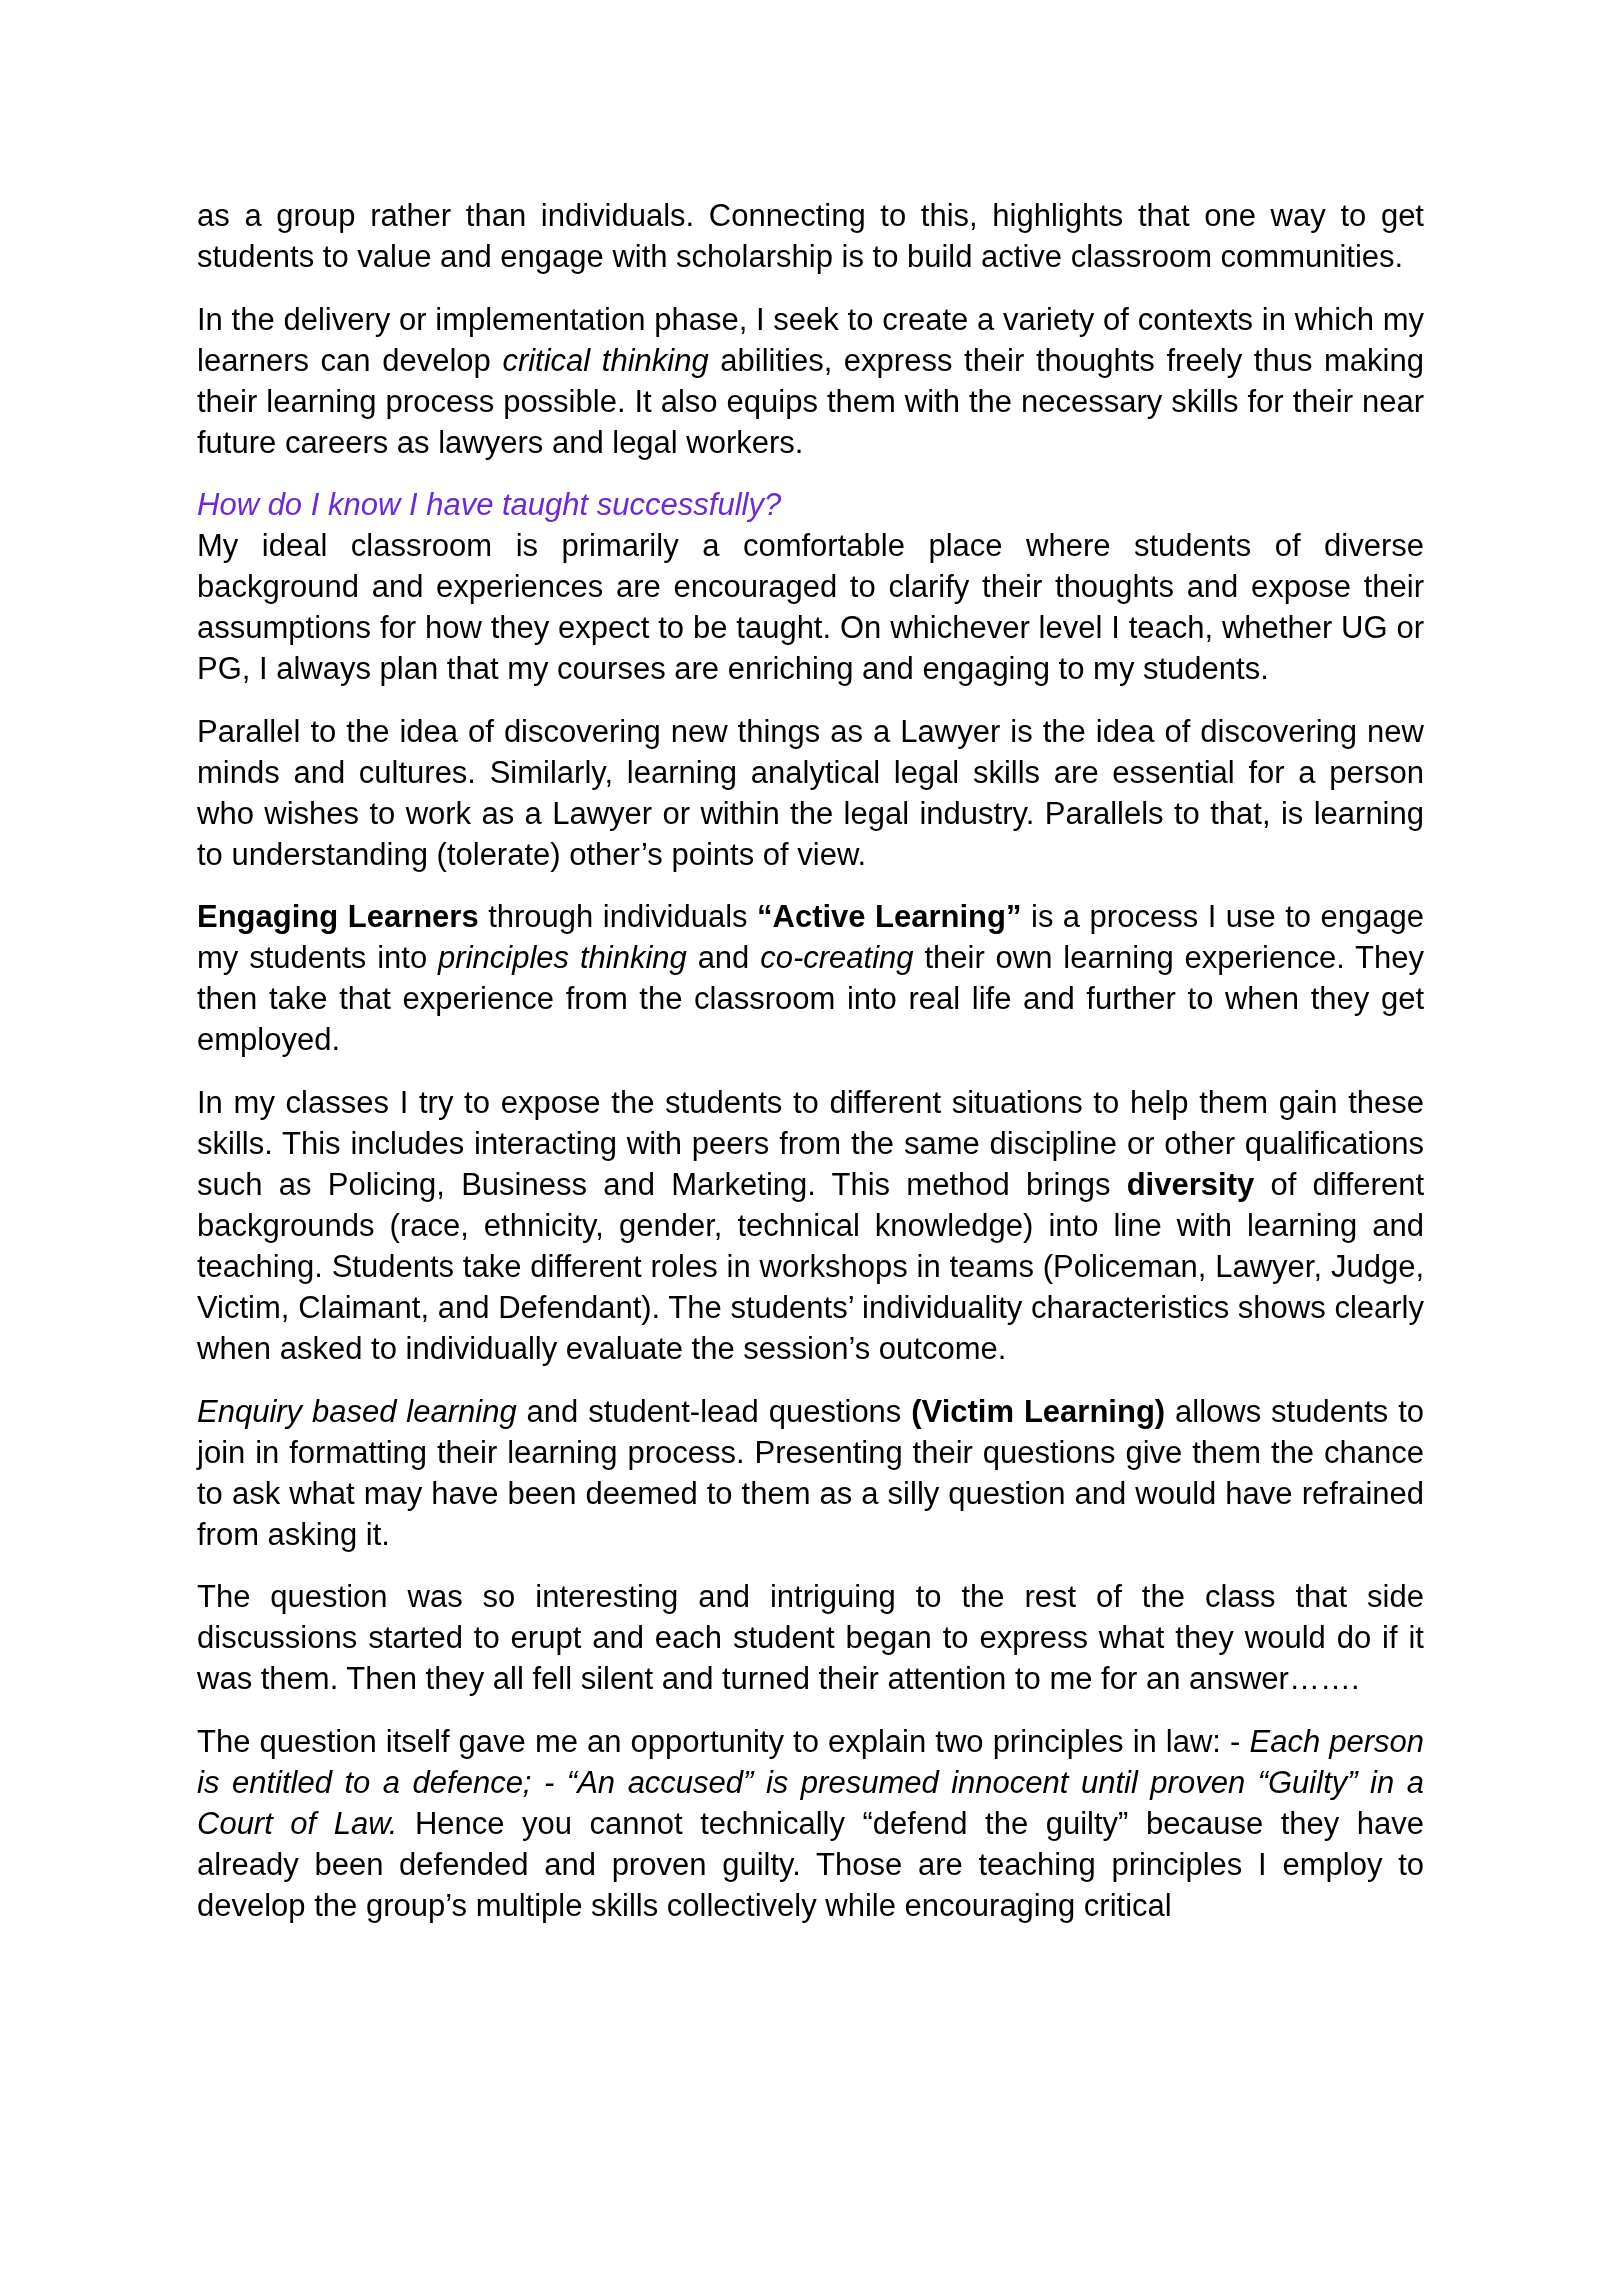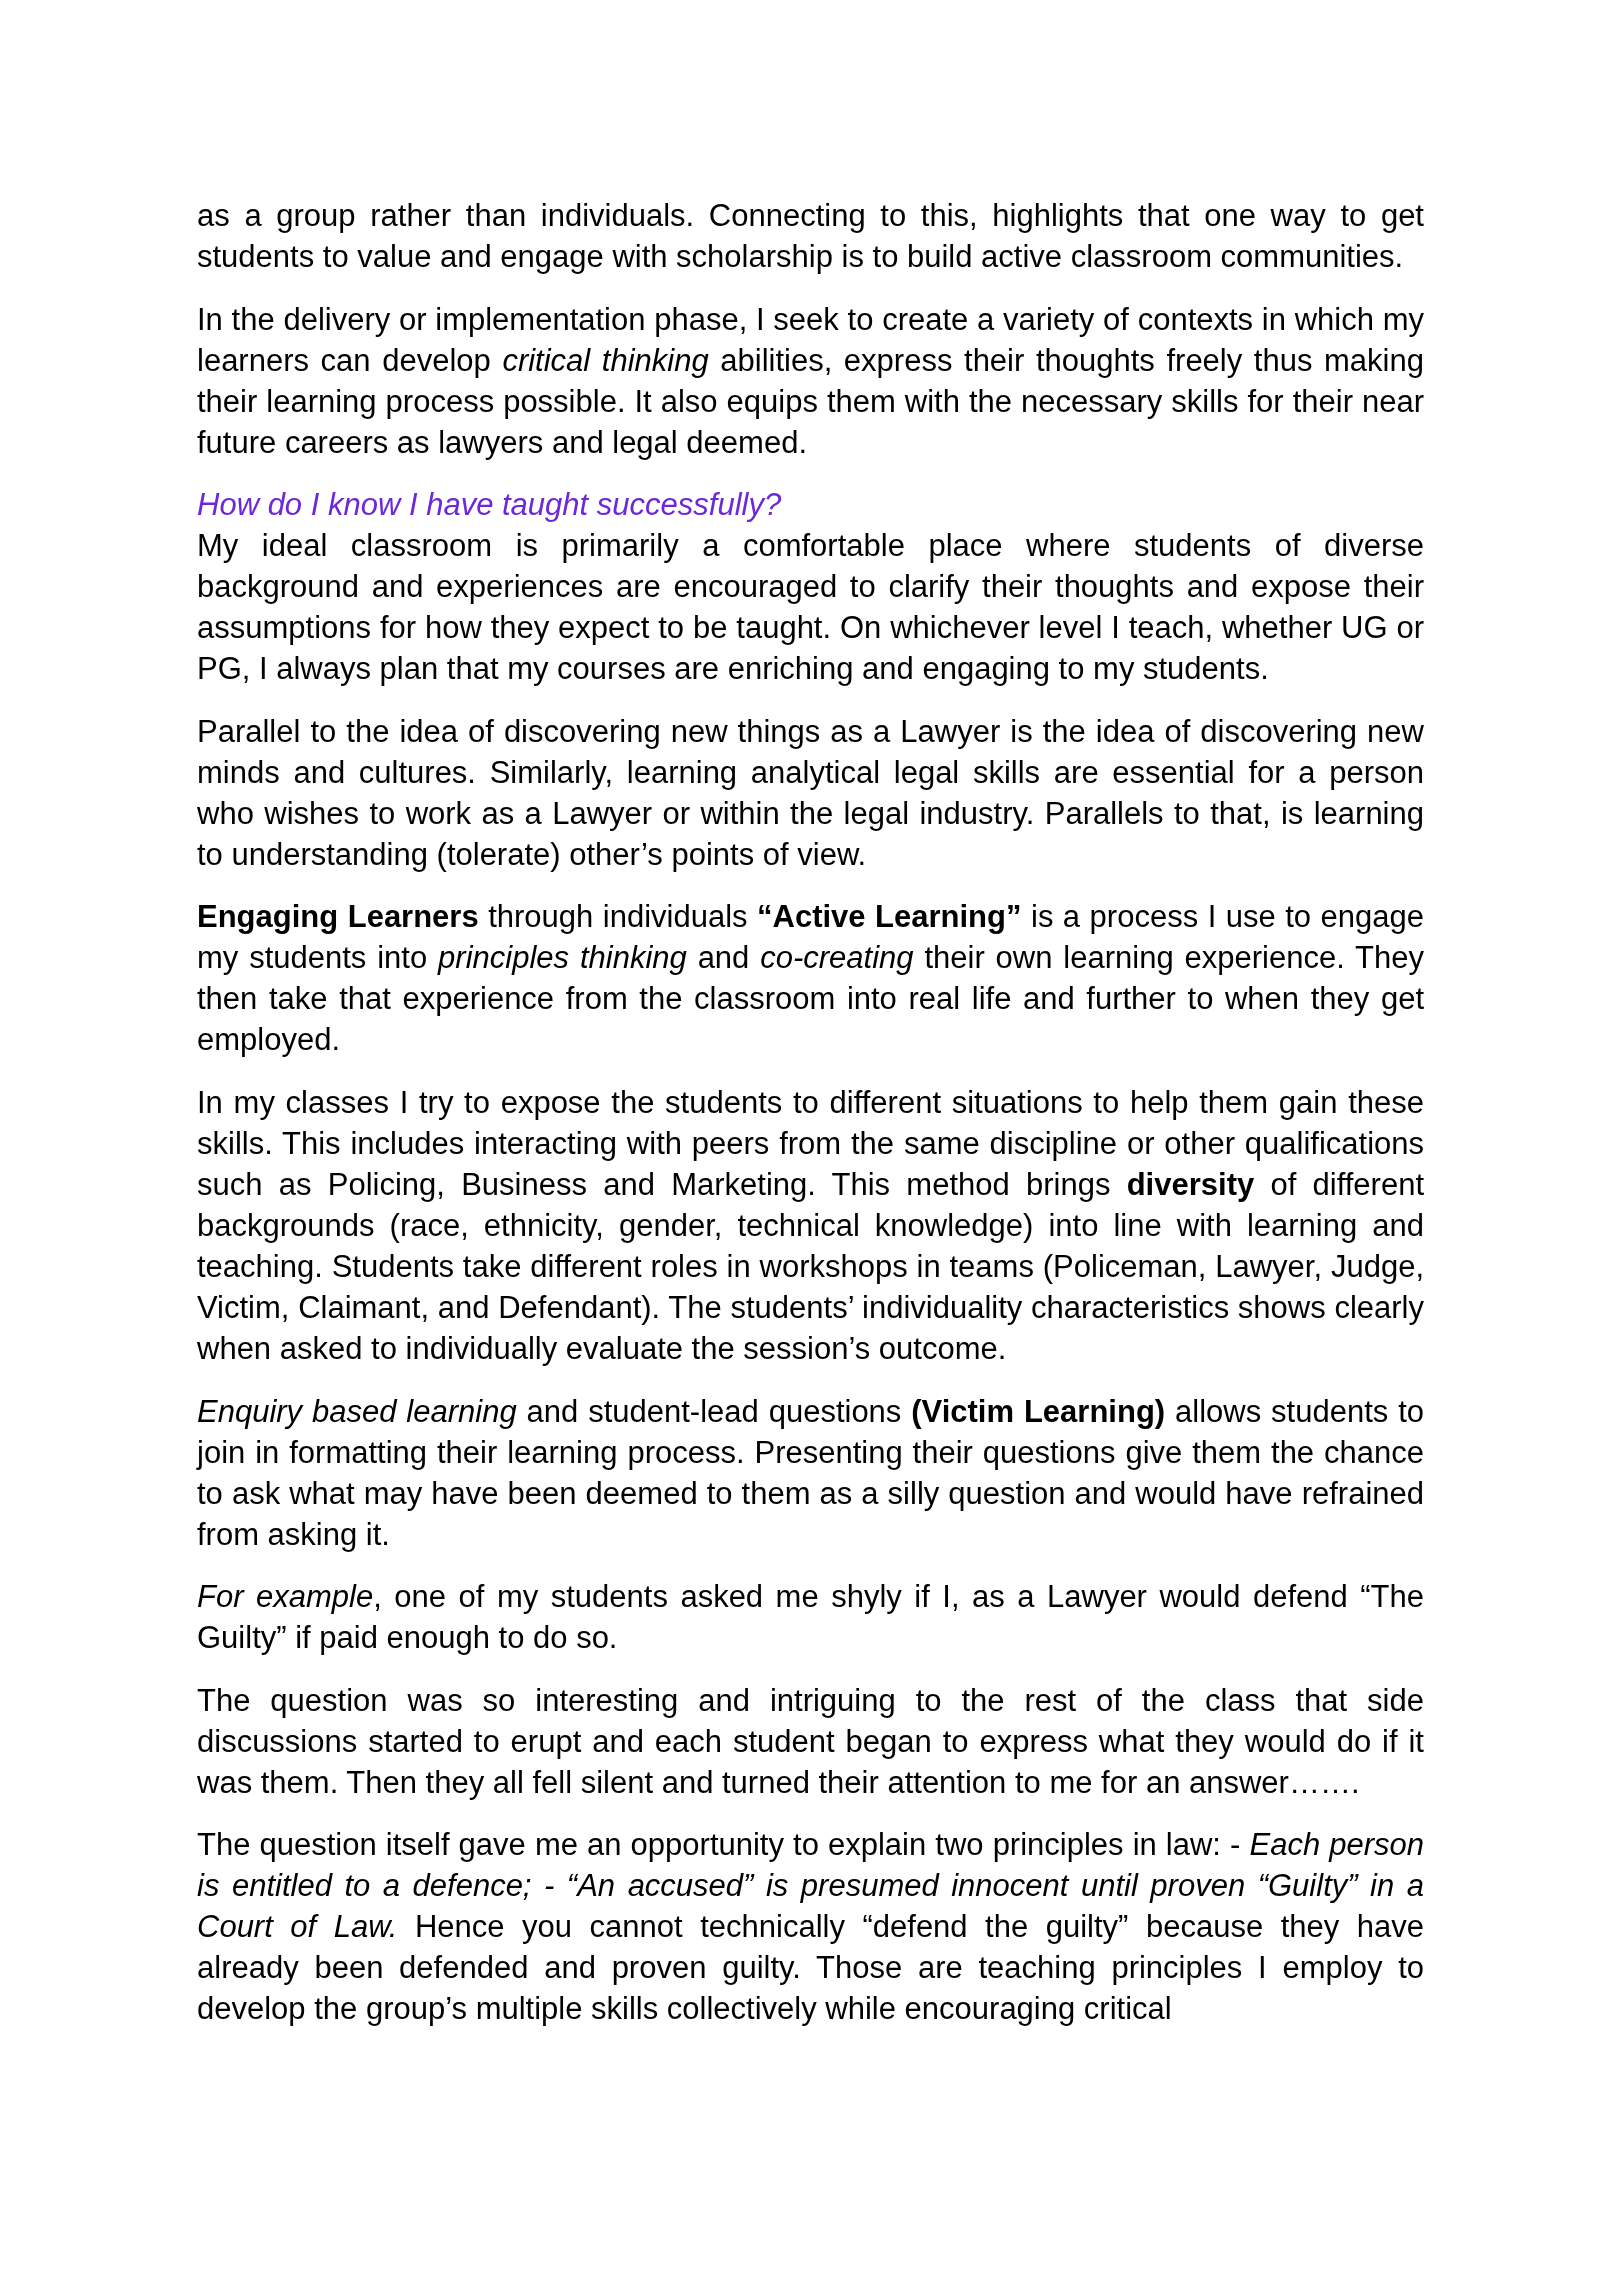--- a/index.html
+++ b/index.html
@@ -45,21 +45,21 @@
 <body>
 
 <div class="page">
   <div class="content">
 
     <p>
       <span>as a group rather than individuals. Connecting to this, highlights that one way to get students to value and engage with scholarship is to build active classroom communities.</span>
     </p>
 
     <p>
-      <span>In the delivery or implementation phase, I seek to create a variety of contexts in which my learners can develop </span><i>critical thinking</i><span> abilities, express their thoughts freely thus making their learning process possible. It also equips them with the necessary skills for their near future careers as lawyers and legal deemed.</span>
+      <span>In the delivery or implementation phase, I seek to create a variety of contexts in which my learners can develop </span><i>critical thinking</i><span> abilities, express their thoughts freely thus making their learning process possible. It also equips them with the necessary skills for their near future careers as lawyers and legal workers.</span>
     </p>
 
     <div class="heading">How do I know I have taught successfully?</div>
     <p>
       <span>My ideal classroom is primarily a comfortable place where students of diverse background and experiences are encouraged to clarify their thoughts and expose their assumptions for how they expect to be taught. On whichever level I teach, whether UG or PG, I always plan that my courses are enriching and engaging to my students.</span>
     </p>
 
     <p>
       <span>Parallel to the idea of discovering new things as a Lawyer is the idea of discovering new minds and cultures. Similarly, learning analytical legal skills are essential for a person who wishes to work as a Lawyer or within the legal industry. Parallels to that, is learning to understanding (tolerate) other’s points of view.</span>
     </p>
@@ -69,23 +69,20 @@
     </p>
 
     <p>
       <span>In my classes I try to expose the students to different situations to help them gain these skills. This includes interacting with peers from the same discipline or other qualifications such as Policing, Business and Marketing. This method brings </span><b>diversity</b><span> of different backgrounds (race, ethnicity, gender, technical knowledge) into line with learning and teaching. Students take different roles in workshops in teams (Policeman, Lawyer, Judge, Victim, Claimant, and Defendant). The students’ individuality characteristics shows clearly when asked to individually evaluate the session’s outcome.</span>
     </p>
 
     <p>
       <i>Enquiry based learning</i><span> and student-lead questions </span><b>(Victim Learning)</b><span> allows students to join in formatting their learning process. Presenting their questions give them the chance to ask what may have been deemed to them as a silly question and would have refrained from asking it.</span>
     </p>
 
-    <p>
-      <i>For example</i><span>, one of my students asked me shyly if I, as a Lawyer would defend “The Guilty” if paid enough to do so.</span>
-    </p>
 
     <p>
       <span>The question was so interesting and intriguing to the rest of the class that side discussions started to erupt and each student began to express what they would do if it was them. Then they all fell silent and turned their attention to me for an answer…….</span>
     </p>
 
     <p>
       <span>The question itself gave me an opportunity to explain two principles in law: - </span><i>Each person is entitled to a defence; - “An accused” is presumed innocent until proven “Guilty” in a Court of Law.</i><span> Hence you cannot technically “defend the guilty” because they have already been defended and proven guilty. Those are teaching principles I employ to develop the group’s multiple skills collectively while encouraging critical</span>
     </p>
 
   </div>

